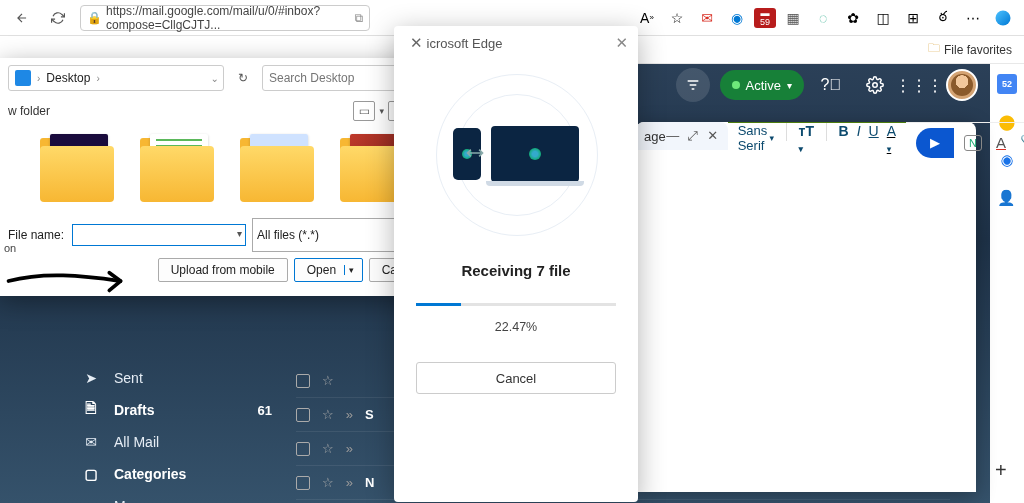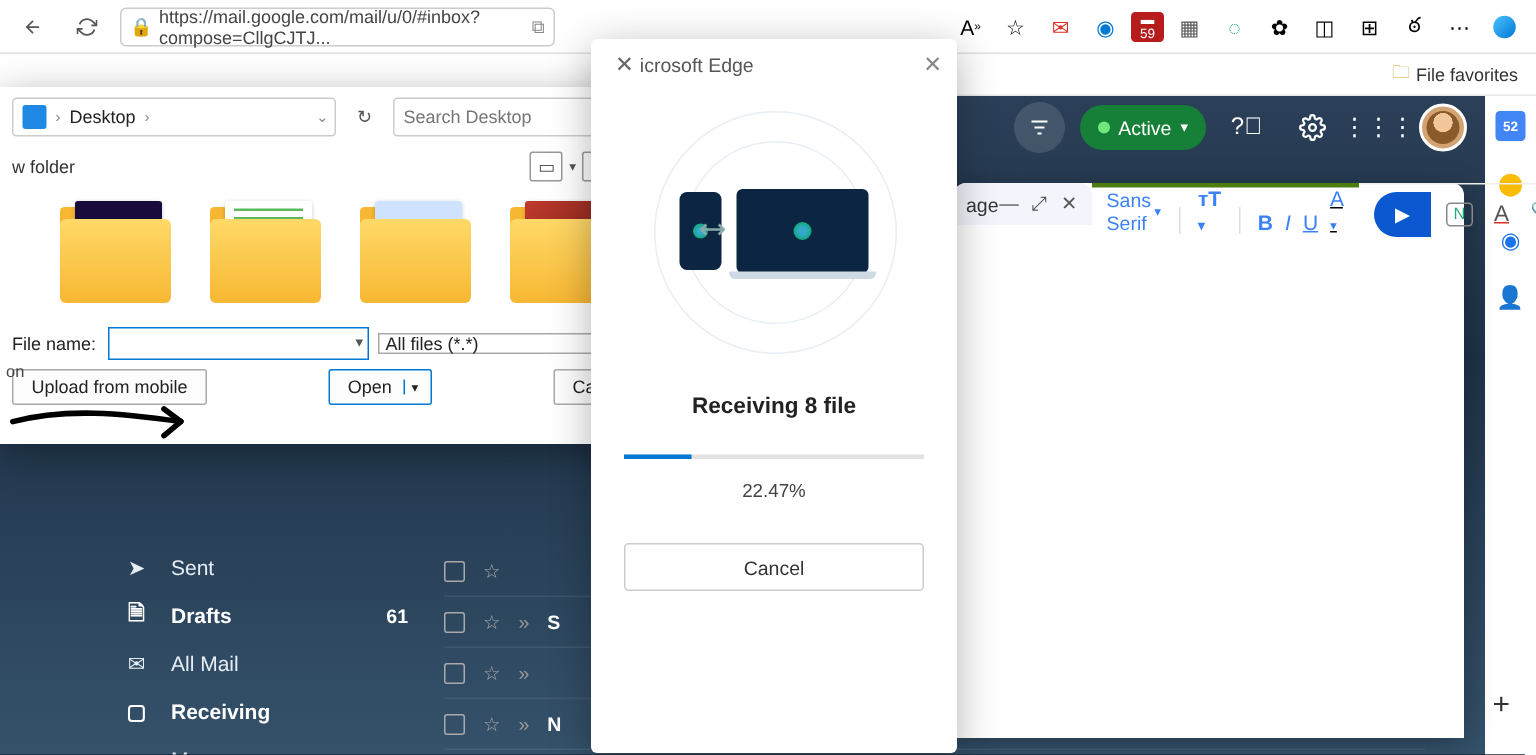--- a/index.html
+++ b/index.html
@@ -31,21 +31,21 @@
 .ml-row .cb{width:14px;height:14px;border:1.5px solid #aaa;border-radius:2px}
 .ml-row .star{color:#aaa}
 .ml-row .raq{color:#999}
 .ml-row .sender{font-weight:600;color:#fff}
 
 .compose{position:absolute;right:48px;top:122px;width:340px;height:370px;background:#fff;border-radius:8px 8px 0 0;box-shadow:0 4px 20px rgba(0,0,0,.3);display:flex;flex-direction:row}
 .compose-head{height:28px;background:#f2f6fc;display:flex;align-items:center;padding:0 8px;font-size:13px;color:#333;border-radius:8px 8px 0 0}
 .compose-head .sp{margin-left:auto;display:flex;gap:6px}
 .compose-head .sp span{width:14px;text-align:center;color:#555;cursor:pointer}
 .compose-body{flex:1;border-top:1px solid #eee}
-.compose-toolbar{height:34px;display:flex;align-items:flex-end;gap:8px;padding:0 10px;border-top:3px solid #4d7c0f;font-size:14px;color:#3b82f6}
+.compose-toolbar{height:34px;display:flex;align-items:flex-start;gap:8px;padding:0 10px;border-top:1px solid #4d7c0f;font-size:14px;color:#0c4a6e}
 .compose-toolbar .font-sel{font-size:13px;display:flex;align-items:center;gap:2px}
 .compose-toolbar .sep{width:1px;height:18px;background:#ddd;margin:0 4px}
 .compose-actions{height:40px;display:flex;align-items:center;gap:10px;padding:0 10px;border-top:1px solid #eee;color:#555}
 .compose-actions .send{height:30px;background:#0b57d0;color:#fff;border-radius:16px 0 0 16px;padding:0 14px;display:flex;align-items:center;font-size:13px;font-weight:500}
 .compose-actions .ico{width:18px;text-align:center;font-size:15px}
 .compose-actions .trash{margin-left:auto}
 
 .right-rail{position:absolute;right:0;top:64px;width:34px;bottom:0;background:#fff;display:flex;flex-direction:column;align-items:center;padding-top:10px;gap:18px}
 .rr-ico{width:20px;height:20px;display:flex;align-items:center;justify-content:center;font-size:15px}
 .rr-plus{margin-top:auto;margin-bottom:20px;width:24px;height:24px;color:#333;font-size:20px}
@@ -73,23 +73,23 @@
 .folder.au .thumb{background:#1a0b3d;display:flex;align-items:center;justify-content:center;color:#9b8cff;font-weight:bold;font-size:16px}
 .folder.doc .thumb{background:#fff}
 .folder.doc .thumb::after{content:"";position:absolute;left:6px;top:5px;right:6px;bottom:5px;background:repeating-linear-gradient(180deg,#5bb85b 0 2px,transparent 2px 6px)}
 .folder.scr .thumb{background:linear-gradient(180deg,#cfe2ff 50%,#fff 50%)}
 .folder.ppl .thumb{background:linear-gradient(135deg,#c0392b,#7b241c)}
 .fp-bottom{padding:6px 8px}
 .fp-row{display:flex;align-items:center;gap:6px;margin-bottom:6px}
 .fp-row label{width:58px}
 .fp-row .inp{flex:1;height:22px;border:1px solid #0078d4;padding:0 4px;position:relative}
 .fp-row .inp .dd{position:absolute;right:3px;top:3px;color:#555;font-size:10px}
-.fp-row .sel{width:180px;height:14px;border:1px solid #aaa;padding:4px 4px;display:flex;align-items:center;position:relative;font-size:12px}
+.fp-row .sel{width:180px;height:34px;border:1px solid #aaa;padding:4px 4px;display:flex;align-items:center;position:relative;font-size:12px}
 .fp-row .sel .dd{position:absolute;right:3px;color:#555;font-size:10px}
-.fp-btns{display:flex;justify-content:space-between;gap:6px}
+.fp-btns{display:flex;justify-content:flex-end;gap:6px}
 .fp-btn{height:24px;padding:0 12px;border:1px solid #aaa;background:#fdfdfd;font-size:12px;display:flex;align-items:center;border-radius:2px}
 .fp-btn.open{border:1px solid #0078d4;padding-right:4px}
 .fp-btn.open .split{border-left:1px solid #0078d4;margin-left:8px;padding:0 4px;font-size:9px}
 
 .arrow{position:absolute;left:4px;top:268px;width:136px;height:28px;pointer-events:none}
 
 .edge-dlg{position:absolute;left:394px;top:26px;width:244px;height:476px;background:#fff;box-shadow:0 6px 28px rgba(0,0,0,.3);border-radius:4px;font-size:13px;color:#333;display:flex;flex-direction:column;align-items:center}
 .edge-head{width:100%;height:34px;display:flex;align-items:center;padding:0 10px;color:#555}
 .edge-head .cls{margin-left:6px;color:#666;font-size:15px;cursor:pointer}
 .edge-head .cls2{margin-left:auto;color:#888;font-size:15px;cursor:pointer}
@@ -198,21 +198,21 @@
         <span class="ico">🗎</span>
         <span>Drafts</span>
         <span class="cnt">61</span>
       </div>
     <div class="gs-row">
         <span class="ico">✉</span>
         <span>All Mail</span>
       </div>
     <div class="gs-row bold">
         <span class="ico">▢</span>
-        <span>Receiving</span>
+        <span>Categories</span>
       </div>
     <div class="gs-row">
         <span class="ico">⌄</span>
         <span>More</span>
       </div>
 
   </div>
 
   <div class="mail-list">
     <div class="ml-row">
@@ -366,19 +366,19 @@
     <span style="margin-left:4px">icrosoft Edge</span>
     <span class="cls2">✕</span>
   </div>
   <div class="edge-illus">
     <div class="phone"></div>
     <svg class="swap" viewBox="0 0 24 24" fill="none" stroke="#8aa" stroke-width="2">
         <path d="M7 8l-4 4 4 4M17 8l4 4-4 4M3 12h18"></path>
       </svg>
     <div class="laptop"></div>
   </div>
-  <div class="edge-title">Receiving 8 file</div>
+  <div class="edge-title">Receiving 7 file</div>
   <div class="edge-prog">
       <div class="fill" style="width:22.47%"></div>
     </div>
   <div class="edge-pct">22.47%</div>
   <div class="edge-cancel">Cancel</div>
 </div>
 
 </body></html>

